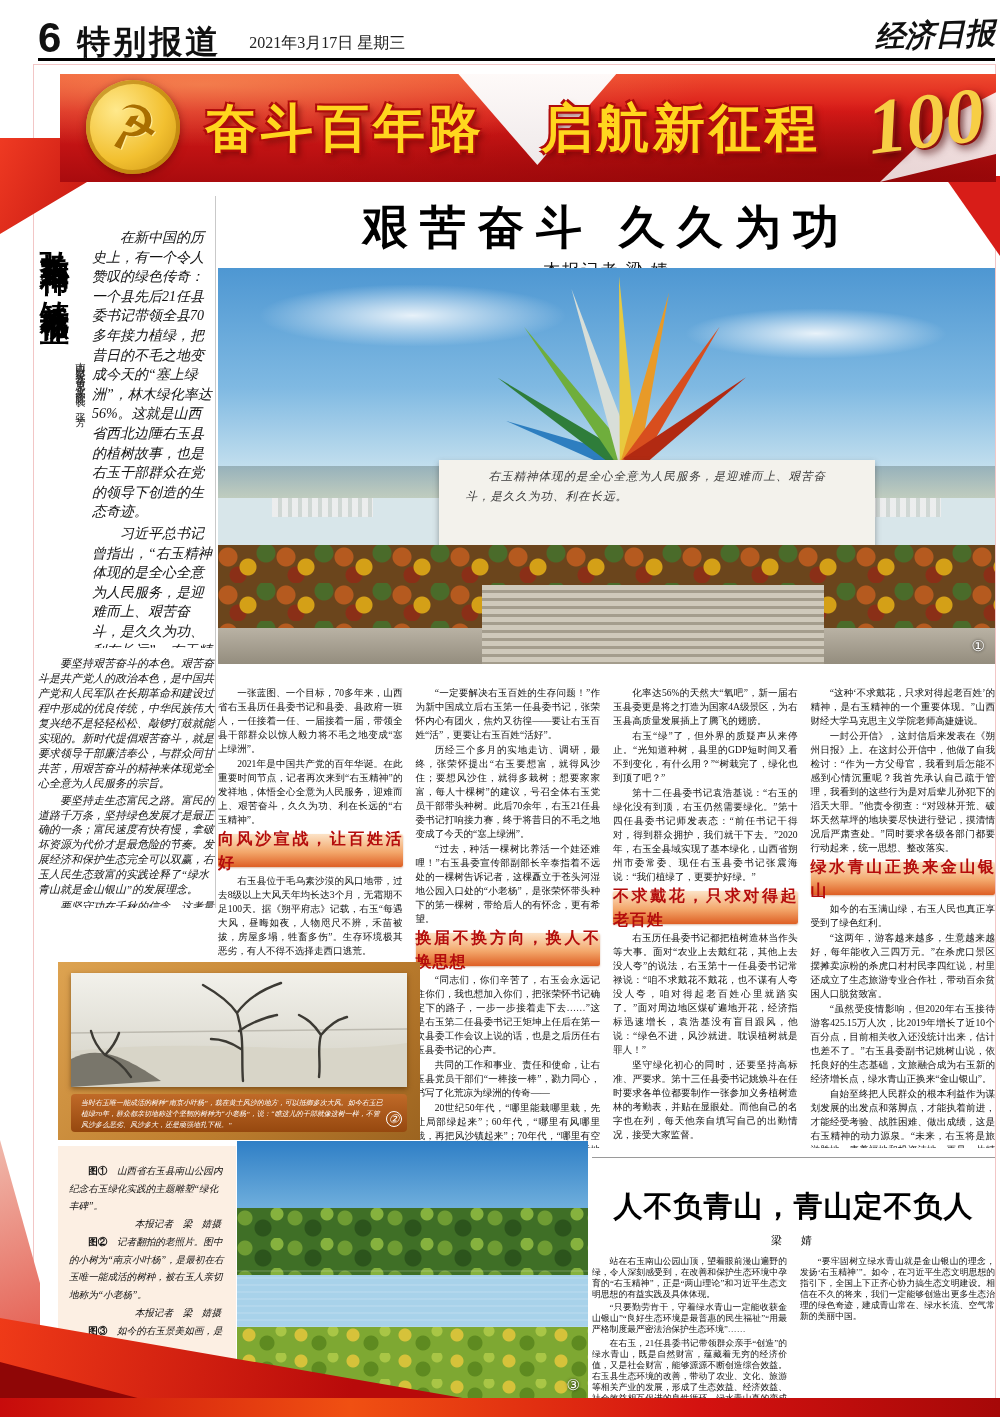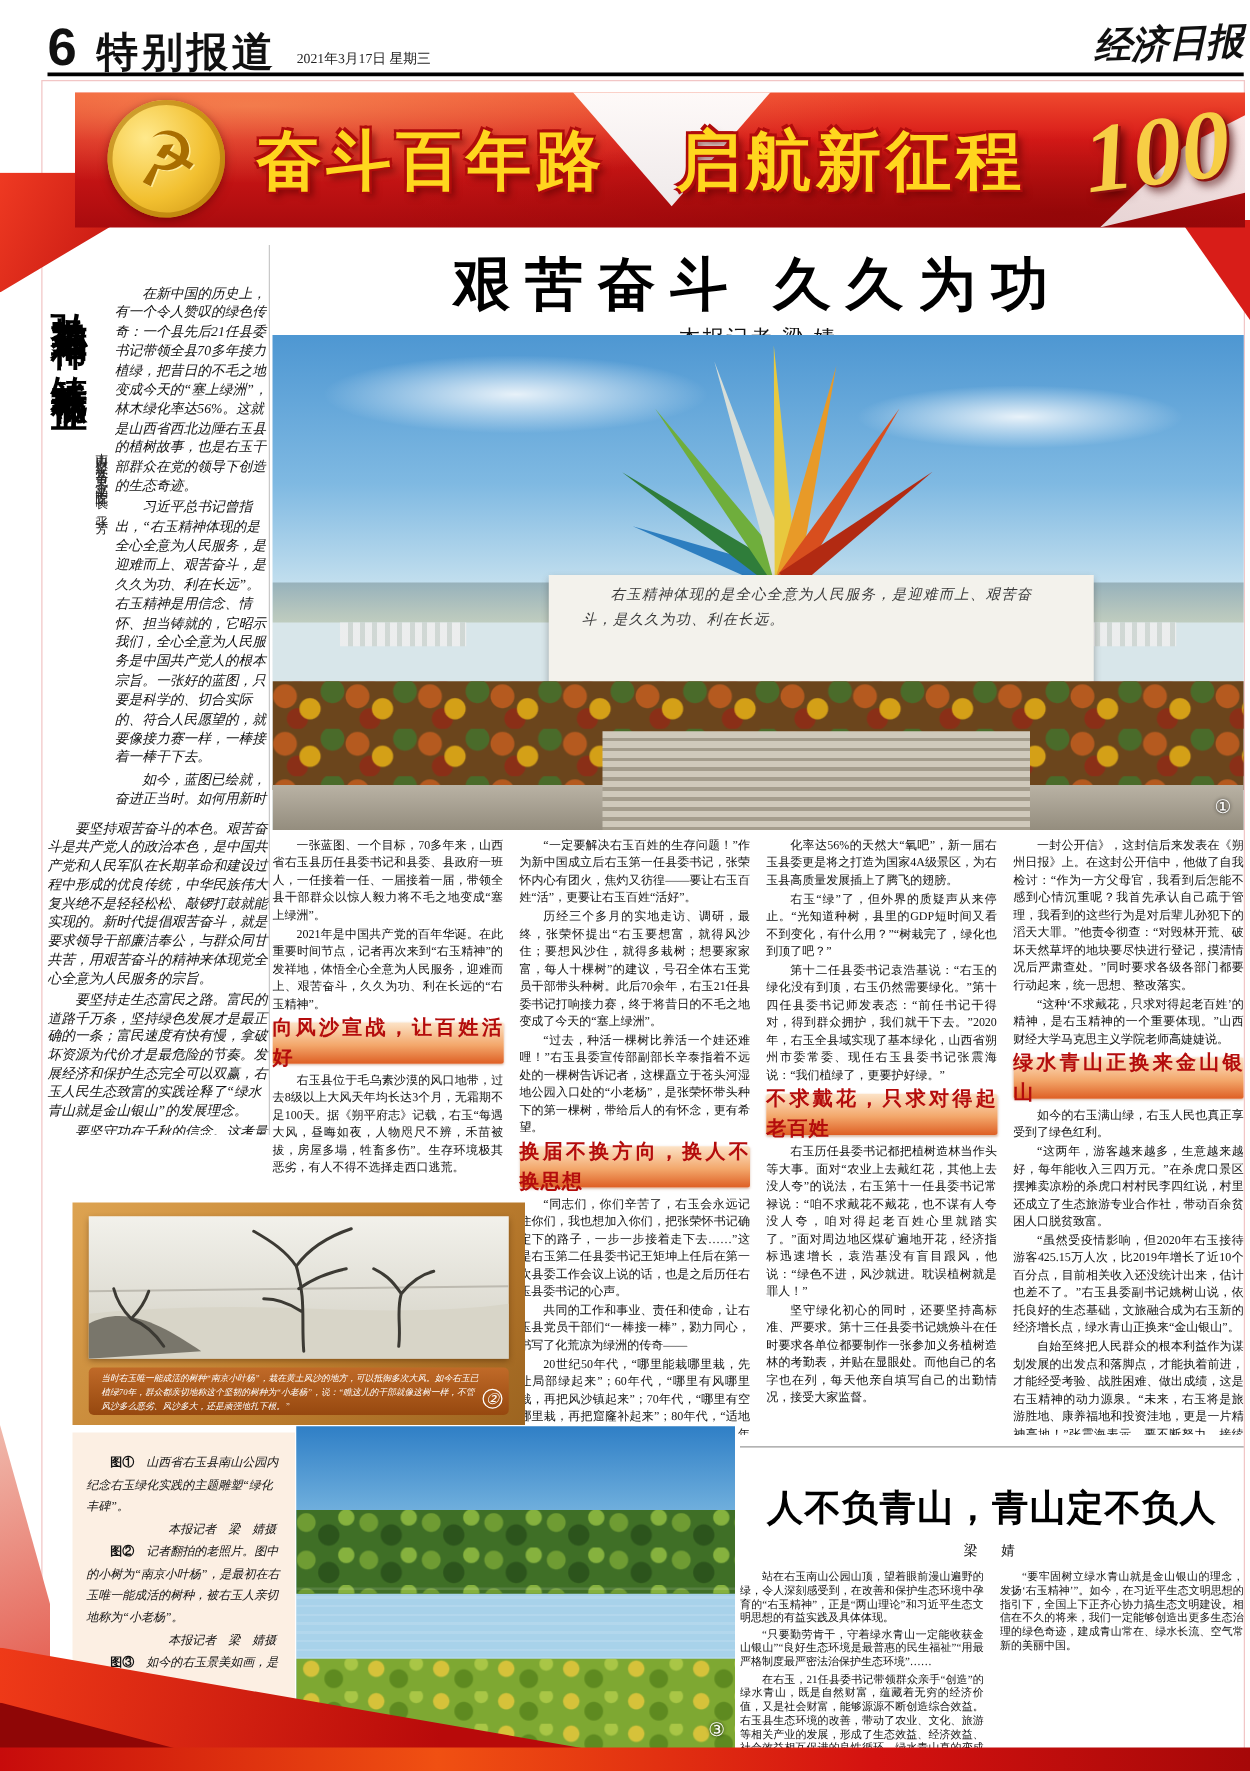--- a/index.html
+++ b/index.html
@@ -5,21 +5,21 @@
   html,body{margin:0;padding:0;background:#e8e8e8;}
   #page{position:relative;width:1000px;height:1417px;background:#fff;overflow:hidden;
         font-family:"Liberation Serif","DejaVu Serif",serif;color:#111;}
   .frame{position:absolute;left:33px;top:64px;width:961px;height:1336px;border:1px solid #f2c6c6;z-index:0;}
 
   
   .masthead{position:absolute;left:38px;top:10px;width:957px;height:48px;border-bottom:3px solid #000;
             display:flex;align-items:flex-end;gap:16px;z-index:3;}
   .mh-num{font-family:"Liberation Sans",sans-serif;font-weight:900;font-size:42px;line-height:.95;}
   .mh-section{font-family:"Liberation Sans",sans-serif;font-weight:900;font-size:33px;line-height:1;letter-spacing:3px;}
-  .mh-date{font-size:11px;padding-bottom:4px;color:#222;}
+  .mh-date{font-size:16px;padding-bottom:4px;color:#222;margin-left:12px;}
   .mh-paper{margin-left:auto;font-size:30px;font-weight:bold;font-style:italic;transform:rotate(-2deg);padding-bottom:2px;}
 
   
   .banner{position:absolute;left:60px;top:74px;width:936px;height:108px;overflow:hidden;z-index:2;
           background:linear-gradient(180deg,#ef4a2e 0%,#d81a18 35%,#a90b0e 100%);}
   .bn-sheen{position:absolute;inset:0;background:
       radial-gradient(ellipse at 15% 10%,rgba(255,200,120,.45),transparent 45%),
       radial-gradient(ellipse at 85% 90%,rgba(120,0,0,.5),transparent 50%);}
   .bn-wedge{position:absolute;left:41%;top:-4px;width:20%;height:100%;
       background:linear-gradient(180deg,#ffffff,#efefef);clip-path:polygon(6% 0,94% 0,50% 88%);opacity:.97;}
@@ -48,21 +48,21 @@
   .headline-area h1{margin:0;font-family:"Liberation Sans",sans-serif;font-weight:900;font-size:46px;
       letter-spacing:12px;line-height:1.2;color:#000;}
   .byline{margin-top:4px;font-size:17px;letter-spacing:2px;}
 
   
   .sidebar{position:absolute;left:38px;top:196px;width:177px;height:712px;overflow:hidden;z-index:2;}
   .sb-top{display:flex;height:452px;padding-top:32px;box-sizing:border-box;}
   .sb-title{writing-mode:vertical-rl;font-weight:900;font-size:29px;line-height:1.1;letter-spacing:3px;
       font-family:"Liberation Serif",serif;color:#000;}
   .sb-author{writing-mode:vertical-rl;font-size:10px;letter-spacing:2.5px;color:#222;padding-top:126px;margin:0 5px 0 3px;}
-  .sb-narrow{flex:1;font-size:11px;line-height:1.4;font-style:italic;overflow:hidden;}
+  .sb-narrow{flex:1;font-size:14px;line-height:1.4;font-style:italic;overflow:hidden;}
   .sb-wide{font-size:11px;line-height:1.36;font-style:italic;margin-top:8px;}
   .sidebar p{margin:0 0 2px;text-indent:2em;}
   .vrule{position:absolute;left:215px;top:196px;width:1px;height:712px;background:#c9c9c9;z-index:1;}
 
   
   .photo1{position:absolute;left:218px;top:268px;width:777px;height:396px;overflow:hidden;z-index:2;
       background:linear-gradient(180deg,#4e97d2 0%,#7fb9e2 30%,#c8e2ef 52%,#d8e6ea 56%);}
   .ph1-cloud{position:absolute;left:5%;top:4%;width:40%;height:16%;border-radius:50%;
       background:radial-gradient(ellipse,rgba(255,255,255,.85),transparent 70%);}
   .ph1-cloud.c2{left:60%;top:10%;width:34%;height:13%;}
@@ -86,21 +86,21 @@
   .plaza{position:absolute;left:0;bottom:0;width:100%;height:9%;
       background:linear-gradient(180deg,#b9b2a4,#948d7e);}
   .steps{position:absolute;left:34%;bottom:0;width:44%;height:20%;
       background:repeating-linear-gradient(180deg,#cfc9bb 0 5px,#a49d8d 5px 8px);}
   .photo-badge{position:absolute;color:#fff;font-size:15px;line-height:1;z-index:5;
       text-shadow:0 0 3px #000;}
 
   
   .columns{position:absolute;left:218px;top:670px;width:777px;height:478px;display:flex;gap:13px;
       overflow:hidden;z-index:2;}
-  .col{flex:1;font-size:9.6px;line-height:1.46;text-align:justify;}
+  .col{flex:1;font-size:9.6px;line-height:1.46;text-align:justify;margin-top:16px;}
   .col p{margin:0 0 1px;text-indent:2em;}
   .subhead{margin:7px 0;height:33px;display:flex;align-items:center;justify-content:center;
       background:linear-gradient(180deg,#fce3c7 0%,#f3a76b 55%,#de5f24 100%);
       color:#b40c0c;font-weight:900;font-size:16px;font-family:"Liberation Sans",sans-serif;
       letter-spacing:1px;text-indent:0;border-radius:2px;box-shadow:0 1px 2px rgba(150,60,0,.35);}
 
   
   .photo2{position:absolute;left:58px;top:962px;width:362px;height:178px;z-index:2;box-sizing:border-box;
       background:linear-gradient(135deg,#dda351 0%,#c08030 55%,#9c6420 100%);padding:11px 13px 8px;}
   .p2-img{width:100%;height:114px;background:linear-gradient(180deg,#f2f1eb 0%,#dcdad0 70%,#c9c6ba 100%);
@@ -248,22 +248,22 @@
     <div class="col">
       <p>化率达56%的天然大“氧吧”，新一届右玉县委更是将之打造为国家4A级景区，为右玉县高质量发展插上了腾飞的翅膀。</p>
       <p>右玉“绿”了，但外界的质疑声从来停止。“光知道种树，县里的GDP短时间又看不到变化，有什么用？”“树栽完了，绿化也到顶了吧？”</p>
       <p>第十二任县委书记袁浩基说：“右玉的绿化没有到顶，右玉仍然需要绿化。”第十四任县委书记师发表态：“前任书记干得对，得到群众拥护，我们就干下去。”2020年，右玉全县域实现了基本绿化，山西省朔州市委常委、现任右玉县委书记张震海说：“我们植绿了，更要护好绿。”</p>
       <div class="subhead">不求戴花，只求对得起老百姓</div>
       <p>右玉历任县委书记都把植树造林当作头等大事。面对“农业上去戴红花，其他上去没人夸”的说法，右玉第十一任县委书记常禄说：“咱不求戴花不戴花，也不谋有人夸没人夸，咱对得起老百姓心里就踏实了。”面对周边地区煤矿遍地开花，经济指标迅速增长，袁浩基没有盲目跟风，他说：“绿色不进，风沙就进。耽误植树就是罪人！”</p>
       <p>坚守绿化初心的同时，还要坚持高标准、严要求。第十三任县委书记姚焕斗在任时要求各单位都要制作一张参加义务植树造林的考勤表，并贴在显眼处。而他自己的名字也在列，每天他亲自填写自己的出勤情况，接受大家监督。</p>
 
     </div>
     <div class="col">
+      <p>“这种‘不求戴花，只求对得起老百姓’的精神，是右玉精神的一个重要体现。”山西财经大学马克思主义学院老师高婕婕说。</p>
       <p>一封公开信》，这封信后来发表在《朔州日报》上。在这封公开信中，他做了自我检讨：“作为一方父母官，我看到后怎能不感到心情沉重呢？我首先承认自己疏于管理，我看到的这些行为是对后辈儿孙犯下的滔天大罪。”他责令彻查：“对毁林开荒、破坏天然草坪的地块要尽快进行登记，摸清情况后严肃查处。”同时要求各级各部门都要行动起来，统一思想、整改落实。</p>
-      <p>“这种‘不求戴花，只求对得起老百姓’的精神，是右玉精神的一个重要体现。”山西财经大学马克思主义学院老师高婕婕说。</p>
       <div class="subhead">绿水青山正换来金山银山</div>
       <p>如今的右玉满山绿，右玉人民也真正享受到了绿色红利。</p>
       <p>“这两年，游客越来越多，生意越来越好，每年能收入三四万元。”在杀虎口景区摆摊卖凉粉的杀虎口村村民李四红说，村里还成立了生态旅游专业合作社，带动百余贫困人口脱贫致富。</p>
       <p>“虽然受疫情影响，但2020年右玉接待游客425.15万人次，比2019年增长了近10个百分点，目前相关收入还没统计出来，估计也差不了。”右玉县委副书记姚树山说，依托良好的生态基础，文旅融合成为右玉新的经济增长点，绿水青山正换来“金山银山”。</p>
       <p>自始至终把人民群众的根本利益作为谋划发展的出发点和落脚点，才能执着前进，才能经受考验、战胜困难、做出成绩，这是右玉精神的动力源泉。“未来，右玉将是旅游胜地、康养福地和投资洼地，更是一片精神高地！”张震海表示，要不断努力、接续奋斗，力争到2025年，将右玉建成国家级生态文化旅游示范区，让以生态为主导的产业体系出成效，“我们要继承和发扬右玉精神，跑好这场绿色接力赛”。</p>
     </div>
   </div>
 
   <div class="photo2">
     <div class="p2-img">

